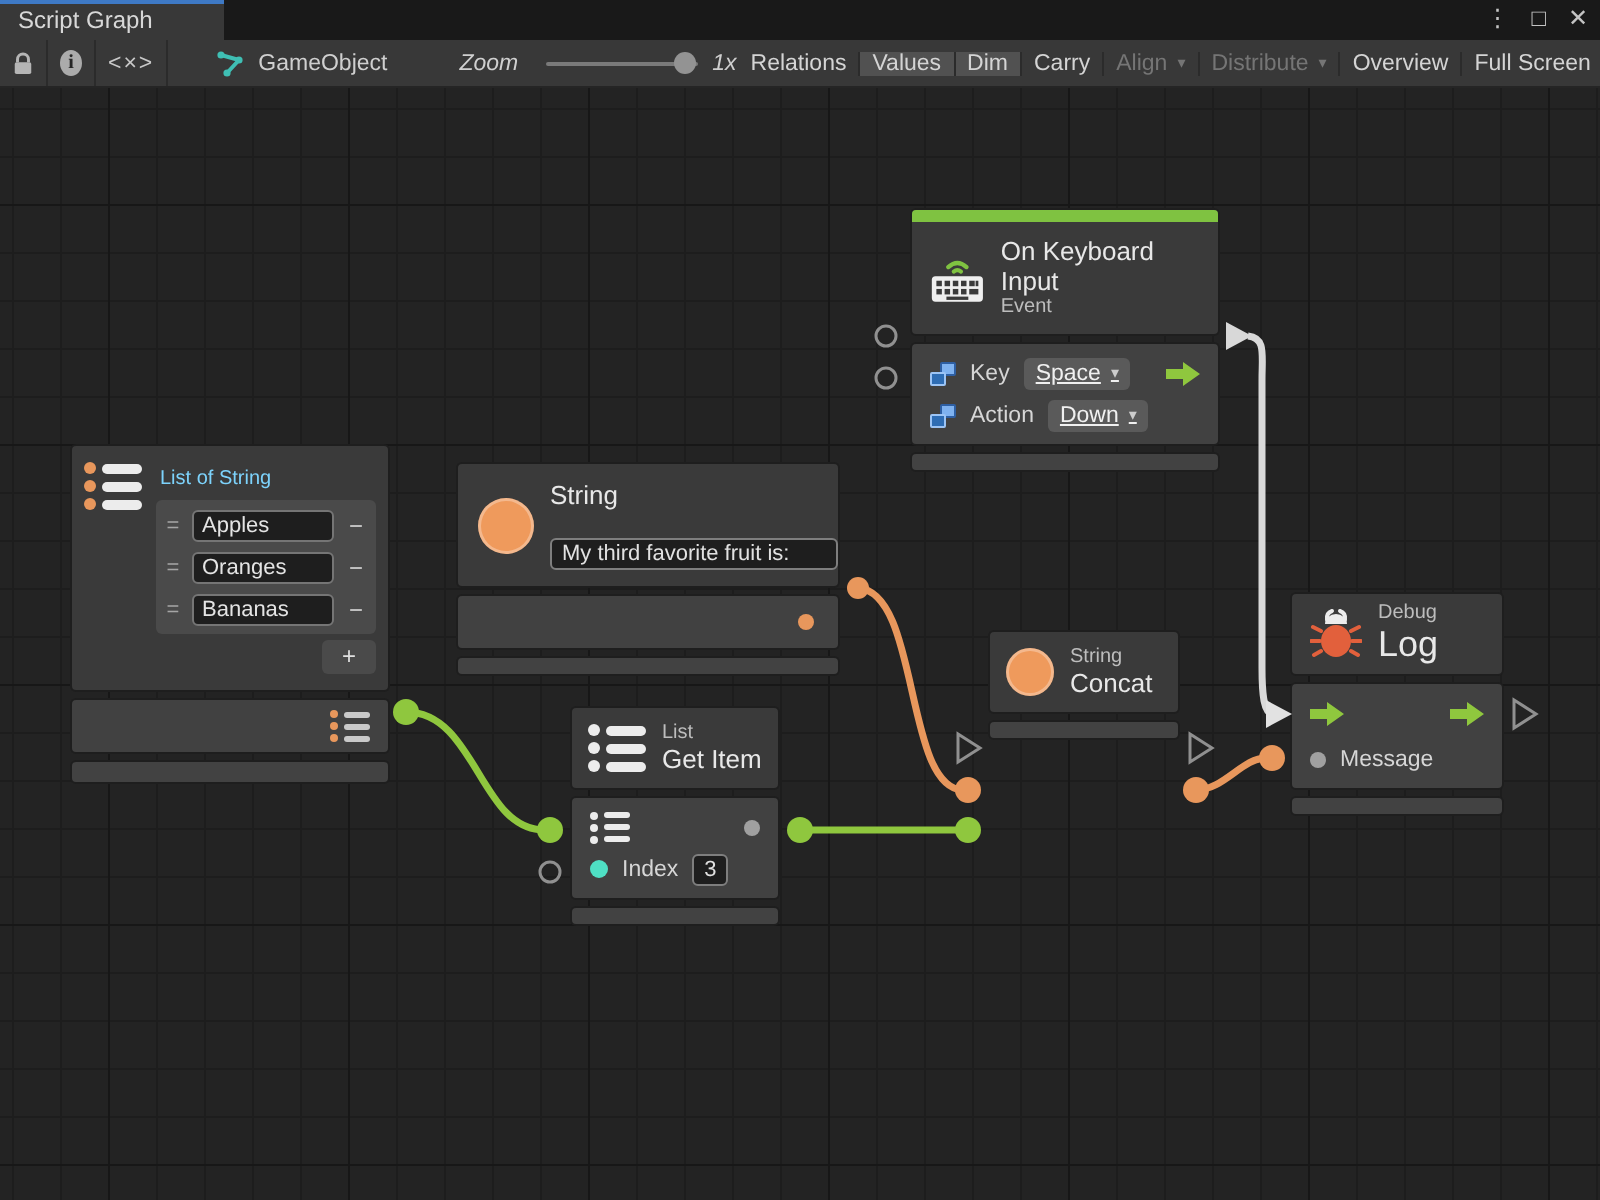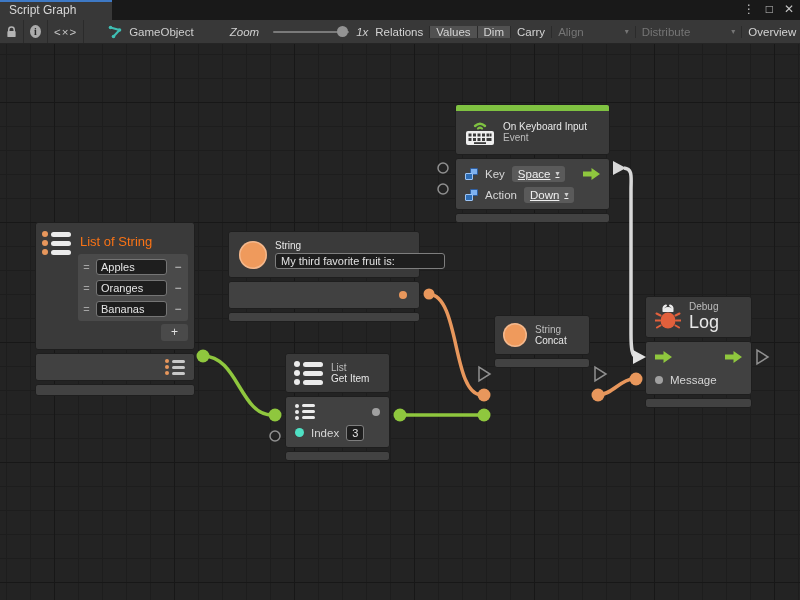--- a/index.html
+++ b/index.html
@@ -15,21 +15,21 @@
                   color:#C4C4C4; font-size:12px; }
   .win-controls span { cursor:default; }
 
   
   .toolbar { position:absolute; top:20px; left:0; width:800px; height:24px; background:#383838;
              display:flex; align-items:stretch; color:#D4D4D4; font-size:11.5px;
              border-bottom:1px solid #252525; }
   .tb-btn { display:flex; align-items:center; justify-content:center; padding:0 6px;
             border-right:1px solid #2B2B2B; white-space:nowrap; }
   .tb-btn.active { background:#515151; }
-  .tb-btn.disabled { color:#757575;gap:36px; }
+  .tb-btn.disabled { color:#757575; }
   .tb-caret { font-size:8px; margin-left:5px; }
   .info-icon { width:13px; height:13px; border-radius:50%; background:#ABABAB; color:#262626;
                font-weight:bold; font-size:10px; line-height:13px; text-align:center;
                font-family:"Liberation Serif", serif; display:inline-block; }
   .code-glyph { color:#C8C8C8; letter-spacing:1px; }
   .go-label { margin-left:6px; color:#CFCFCF; }
   .zoom-wrap { display:flex; align-items:center; margin-left:34px;font-style:italic; }
   .zoom-label { color:#CFCFCF; margin-right:14px; }
   .slider-track { position:relative; width:76px; height:2px; background:#7A7A7A; border-radius:1px; }
   .slider-knob { position:absolute; top:-5px; left:64px; width:11px; height:11px;
@@ -49,21 +49,21 @@
             background-size:120px 120px, 120px 120px, 24px 24px, 24px 24px;
             background-position:54px 58px, 54px 58px, 6px 10px, 6px 10px; }
 
   
   .node { position:absolute; display:flex; flex-direction:column; gap:3px; z-index:2; }
   .sec  { background:#3A3A3A; border:1px solid #1E1E1E; border-radius:3px; }
   .sec.body { background:#414141; }
   .sec.foot { background:#424242; height:10px; }
   .head-inner { display:flex; gap:8px; padding:7px 9px 8px 9px; align-items:center; }
   .titles { display:flex; flex-direction:column; justify-content:center; }
-  .ntitle { font-size:10px; color:#E8E8E8; }
+  .ntitle { font-size:13px; color:#E8E8E8; }
   .ncat   { font-size:10px; color:#BDBDBD; }
   .event-bar { height:6px; background:#7FC241; border-radius:2px 2px 0 0; }
   .row { display:flex; align-items:center; gap:7px; height:21px; padding:0 9px; }
   .body-pad { padding-top:4px; padding-bottom:4px; }
   .plabel { font-size:11.5px; color:#D6D6D6; }
   .ml-auto { margin-left:auto; }
   .pdot { width:8px; height:8px; border-radius:50%; background:#A0A0A0; flex:none; }
   .pdot.orange { background:#E8975C; }
   .pdot.teal { background:#4FE0C4; width:9px; height:9px; }
   .dd { display:inline-flex; align-items:center; gap:5px; height:16px; padding:0 6px;
@@ -88,21 +88,21 @@
 
   
   .varicon { position:relative; width:13px; height:12px; flex:none; display:inline-block; }
   .varicon i { position:absolute; width:8px; height:7px; border-radius:1px; }
   .varicon .v1 { right:0; top:0; background:#7FB2F0; border:1px solid #2E5FA3; }
   .varicon .v2 { left:0; bottom:0; background:#2E6DB4; border:1px solid #9CC4F5; }
 
   
   .ls-head { display:flex; gap:7px; padding:8px 7px 8px 6px; }
   .ls-right { flex:1; }
-  .ls-title { font-size:13px; color:#f97316; margin:3px 0 5px 2px; }
+  .ls-title { font-size:10px; color:#7dd3fc; margin:3px 0 5px 2px; }
   .list-editor { background:#4A4A4A; border-radius:3px; padding:2px 3px; width:110px; }
   .le-row { display:flex; align-items:center; gap:4px; height:21px; }
   .le-handle { color:#A5A5A5; font-size:11px; width:11px; text-align:center; }
   .le-field { flex:1; background:#1E1E1E; border:1px solid #757575; border-radius:3px;
               color:#E4E4E4; font-size:11px; padding:1px 4px; }
   .le-minus { width:14px; text-align:center; color:#D0D0D0; font-size:12px; }
   .le-plusrow { display:flex; justify-content:flex-end; margin-top:3px; }
   .le-plus { width:27px; height:17px; background:#4A4A4A; border-radius:3px; color:#E0E0E0;
              font-size:12px; text-align:center; line-height:16px; }
 
@@ -290,21 +290,21 @@
     </div>
     <div class="sec foot" style="height:12px"></div>
   </div>
 
   <div class="node" style="left:228px; top:187px; width:192px;">
     <div class="sec">
       <div class="head-inner" style="padding:8px 10px;">
         <span class="circle-icon"></span>
         <div class="titles">
           <div class="ntitle">String</div>
-          <span class="tfield" style="margin-top:2px; width:170px;">My third favorite fruit is:</span>
+          <span class="tfield" style="margin-top:14px; width:144px;">My third favorite fruit is:</span>
         </div>
       </div>
     </div>
     <div class="sec body">
       <div class="row" style="height:26px; padding-right:12px;">
         <span class="pdot orange ml-auto"></span>
       </div>
     </div>
     <div class="sec foot"></div>
   </div>

